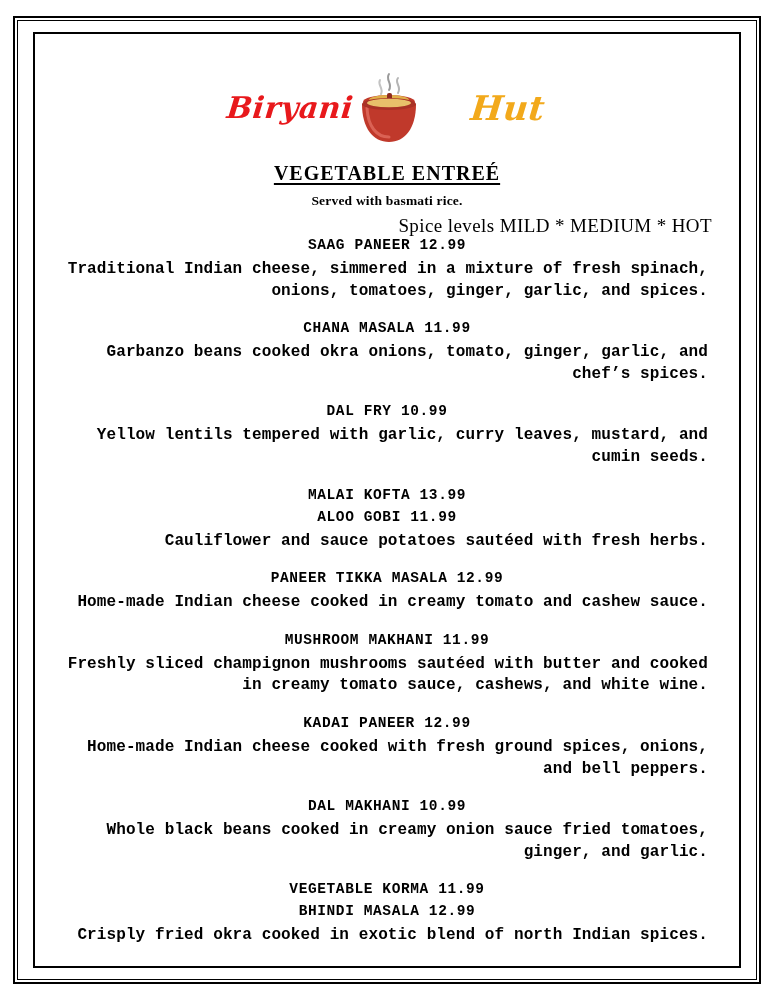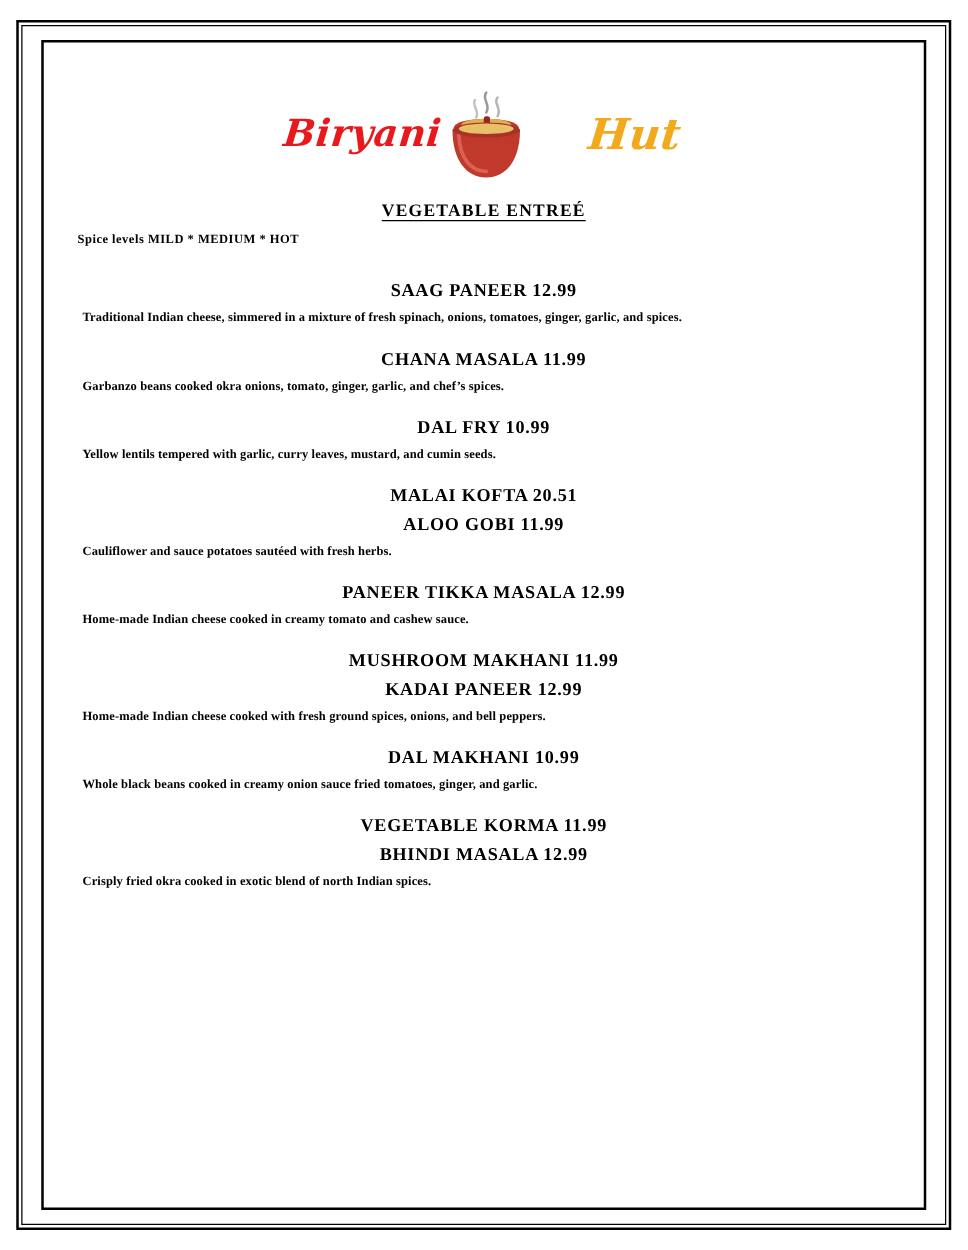--- a/index.html
+++ b/index.html
@@ -97,58 +97,58 @@
   .logo-pot {
     position: absolute;
     left: 122px;
     top: 6px;
     width: 80px;
     height: 76px;
   }
 
   h1.section-title {
     text-align: center;
-    font-size: 14px;
+    font-size: 20px;
     font-weight: bold;
     letter-spacing: 1px;
     margin: 10px 0 8px 0;
     text-decoration: underline;
     text-underline-offset: 3px;
   }
   .subline {
     text-align: center;
     font-size: 13.5px;
     font-weight: bold;
     margin: 3px 0;
     letter-spacing: 0.2px;
   }
   .spice-line {
-    text-align: left;
-    font-size: 10px;
-    font-weight: bold;
+    text-align: right;
+    font-size: 19px;
+    font-weight: normal;
     margin: 6px 0 0 0;
     letter-spacing: 0.4px;
   }
 
   .items {
-    margin-top: 28px;
+    font-family: Liberation Mono, monospace;
   }
   .item {
     margin-bottom: 0;
   }
   .item-name {
     text-align: center;
     font-size: 14.5px;
     font-weight: bold;
     letter-spacing: 0.6px;
     margin: 0 0 6px 0;
   }
   .item-desc {
-    text-align: left;
-    font-size: 10px;
+    text-align: right;
+    font-size: 16px;
     font-weight: bold;
     line-height: 1.35;
     margin: 0 0 18px 0;
     padding: 0 4px;
     letter-spacing: 0.1px;
   }
   .item:first-child .item-name { margin-top: 0; }
 </style>
 </head>
 <body>
@@ -173,55 +173,57 @@
           <path d="M13 32 C13 56, 24 70, 40 70 C56 70, 67 56, 67 32 Z" fill="#c0392b"></path>
           <path d="M18 36 C19 54, 27 65, 40 65" stroke="#e57366" stroke-width="3" fill="none" stroke-linecap="round" opacity="0.7"></path>
           <ellipse cx="40" cy="32" rx="27" ry="6" fill="#a93226"></ellipse>
           <ellipse cx="40" cy="31" rx="22" ry="4.2" fill="#e8c06a"></ellipse>
         </svg>
       </div>
       <div class="logo-hut">Hut</div>
     </div>
 
     <h1 class="section-title">VEGETABLE ENTREÉ</h1>
+    <div class="subline">Served with basmati rice.</div>
     <div class="spice-line">Spice levels MILD * MEDIUM * HOT</div>
 
     <div class="items">
 
       <div class="item">
         <div class="item-name">SAAG PANEER 12.99</div>
         <div class="item-desc">Traditional Indian cheese, simmered in a mixture of fresh spinach, onions, tomatoes, ginger, garlic, and spices.</div>
       </div>
 
       <div class="item">
         <div class="item-name">CHANA MASALA 11.99</div>
         <div class="item-desc">Garbanzo beans cooked okra onions, tomato, ginger, garlic, and chef’s spices.</div>
       </div>
 
       <div class="item">
         <div class="item-name">DAL FRY 10.99</div>
         <div class="item-desc">Yellow lentils tempered with garlic, curry leaves, mustard, and cumin seeds.</div>
       </div>
 
       <div class="item">
-        <div class="item-name">MALAI KOFTA 20.51</div>
+        <div class="item-name">MALAI KOFTA 13.99</div>
       </div>
 
       <div class="item">
         <div class="item-name">ALOO GOBI 11.99</div>
         <div class="item-desc">Cauliflower and sauce potatoes sautéed with fresh herbs.</div>
       </div>
 
       <div class="item">
         <div class="item-name">PANEER TIKKA MASALA 12.99</div>
         <div class="item-desc">Home-made Indian cheese cooked in creamy tomato and cashew sauce.</div>
       </div>
 
       <div class="item">
         <div class="item-name">MUSHROOM MAKHANI 11.99</div>
+        <div class="item-desc">Freshly sliced champignon mushrooms sautéed with butter and cooked in creamy tomato sauce, cashews, and white wine.</div>
       </div>
 
       <div class="item">
         <div class="item-name">KADAI PANEER 12.99</div>
         <div class="item-desc">Home-made Indian cheese cooked with fresh ground spices, onions, and bell peppers.</div>
       </div>
 
       <div class="item">
         <div class="item-name">DAL MAKHANI 10.99</div>
         <div class="item-desc">Whole black beans cooked in creamy onion sauce fried tomatoes, ginger, and garlic.</div>

